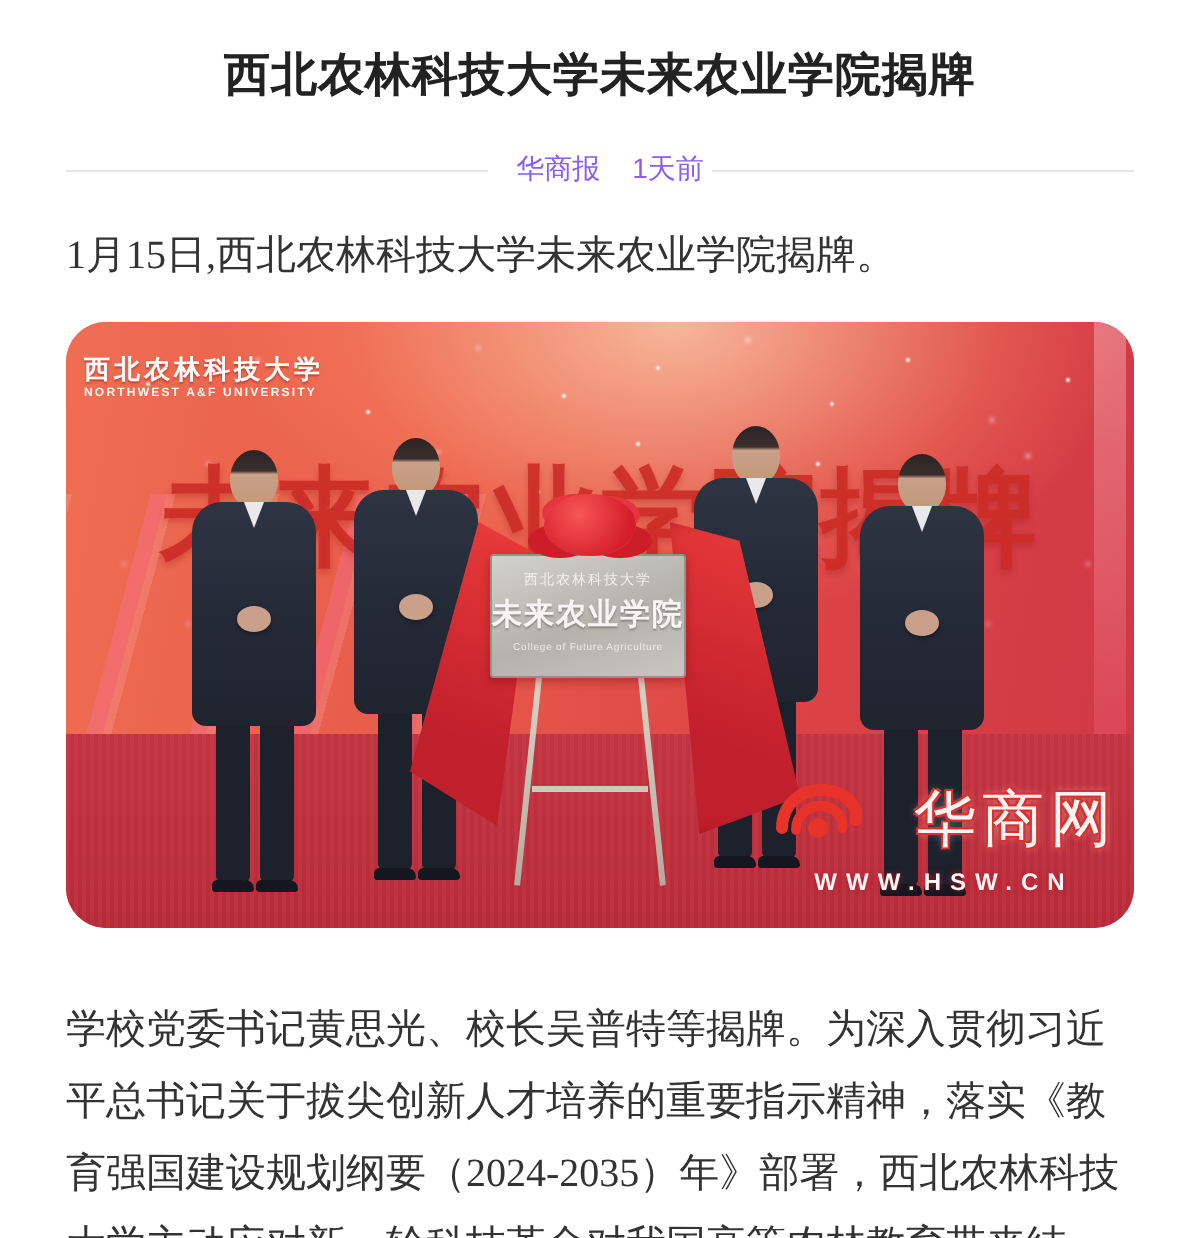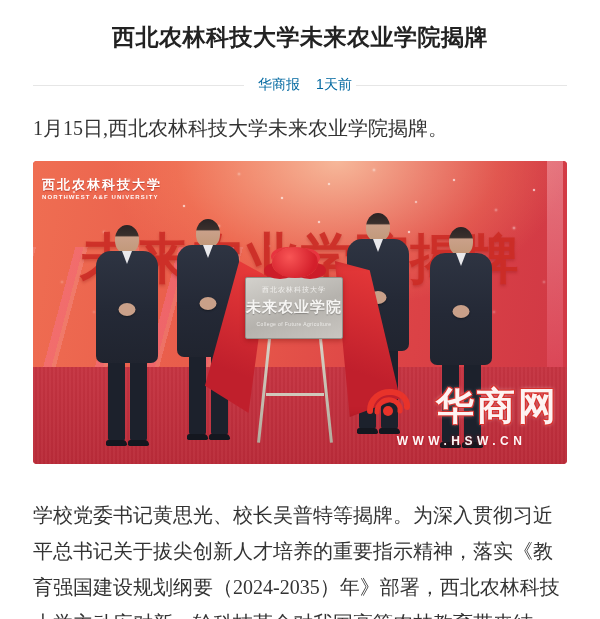--- a/index.html
+++ b/index.html
@@ -8,34 +8,34 @@
 
   .article { width:600px; padding:22px 33px 0 33px; }
 
   .title {
     font-size:23px; font-weight:bold; color:#222; text-align:center;
     line-height:30px; letter-spacing:0.5px;
   }
 
   .meta {
     margin-top:24px; display:flex; align-items:center; justify-content:center;
-    font-size:14px; color:#0369a1;
+    font-size:14px; color:#8b5cf6;
   }
   .meta .rule { flex:1; height:1px; background:#e6e6e6; }
   .meta .src { margin:0 8px 0 14px; }
   .meta .time { margin:0 4px 0 8px;text-align:right; }
 
   .para { font-size:20px; color:#333; line-height:36px; text-align:left;font-family:Liberation Serif, serif; }
   .p1 { margin-top:16px; }
   .p2 { margin-top:33px; }
 
   
   .photo {
     position:relative; margin-top:15px; width:534px; height:303px;
-    border-radius:4px; overflow:hidden; background:#d84a46; cursor:pointer;padding-left:10px;
+    border-radius:20px; overflow:hidden; background:#d84a46; cursor:pointer;padding-left:10px;
   }
   .wall {
     position:absolute; left:0; top:0; right:0; height:206px;
     background:
       radial-gradient(ellipse 310px 200px at 57% 0%, rgba(255,228,188,0.70), rgba(255,160,110,0.25) 52%, rgba(255,140,100,0) 74%),
       linear-gradient(100deg, #ef6e52 0%, #e85a4a 38%, #dc4346 70%, #d03845 100%);
   }
   .streaks {
     position:absolute; left:-26px; top:86px; width:240px; height:126px;
     background:repeating-linear-gradient(105deg,
@@ -141,21 +141,21 @@
     background:radial-gradient(circle at 38% 32%, #f85555, #d41f2b 72%);
     box-shadow:-15px 8px 0 -7px #cc1d29, 15px 8px 0 -7px #cc1d29,
                -7px -6px 0 -6px #e8343f, 8px -5px 0 -6px #e8343f;
   }
 
   
   .watermark { position:absolute; right:8px; bottom:16px; z-index:7; text-align:center; }
   .wm-row { display:flex; align-items:center; justify-content:flex-end; gap:3px; }
   .wm-name {
     font-family:"Liberation Serif","DejaVu Serif",serif;
-    font-size:38px; font-weight:bold; letter-spacing:3px;
+    font-size:31px; font-weight:normal; letter-spacing:3px;
     color:rgba(255,255,255,.94);
     text-shadow:1px 1px 0 #d8322e, -1px -1px 0 #d8322e, 1px -1px 0 #d8322e, -1px 1px 0 #d8322e, 0 0 4px rgba(255,255,255,.5);
     margin-left:23px;
   }
   .wm-url {
     margin-top:2px; font-size:12px; font-weight:bold; letter-spacing:4.5px;
     color:rgba(255,255,255,.96); text-shadow:0 0 3px rgba(190,25,35,.9);
   }
 </style>
 </head>

